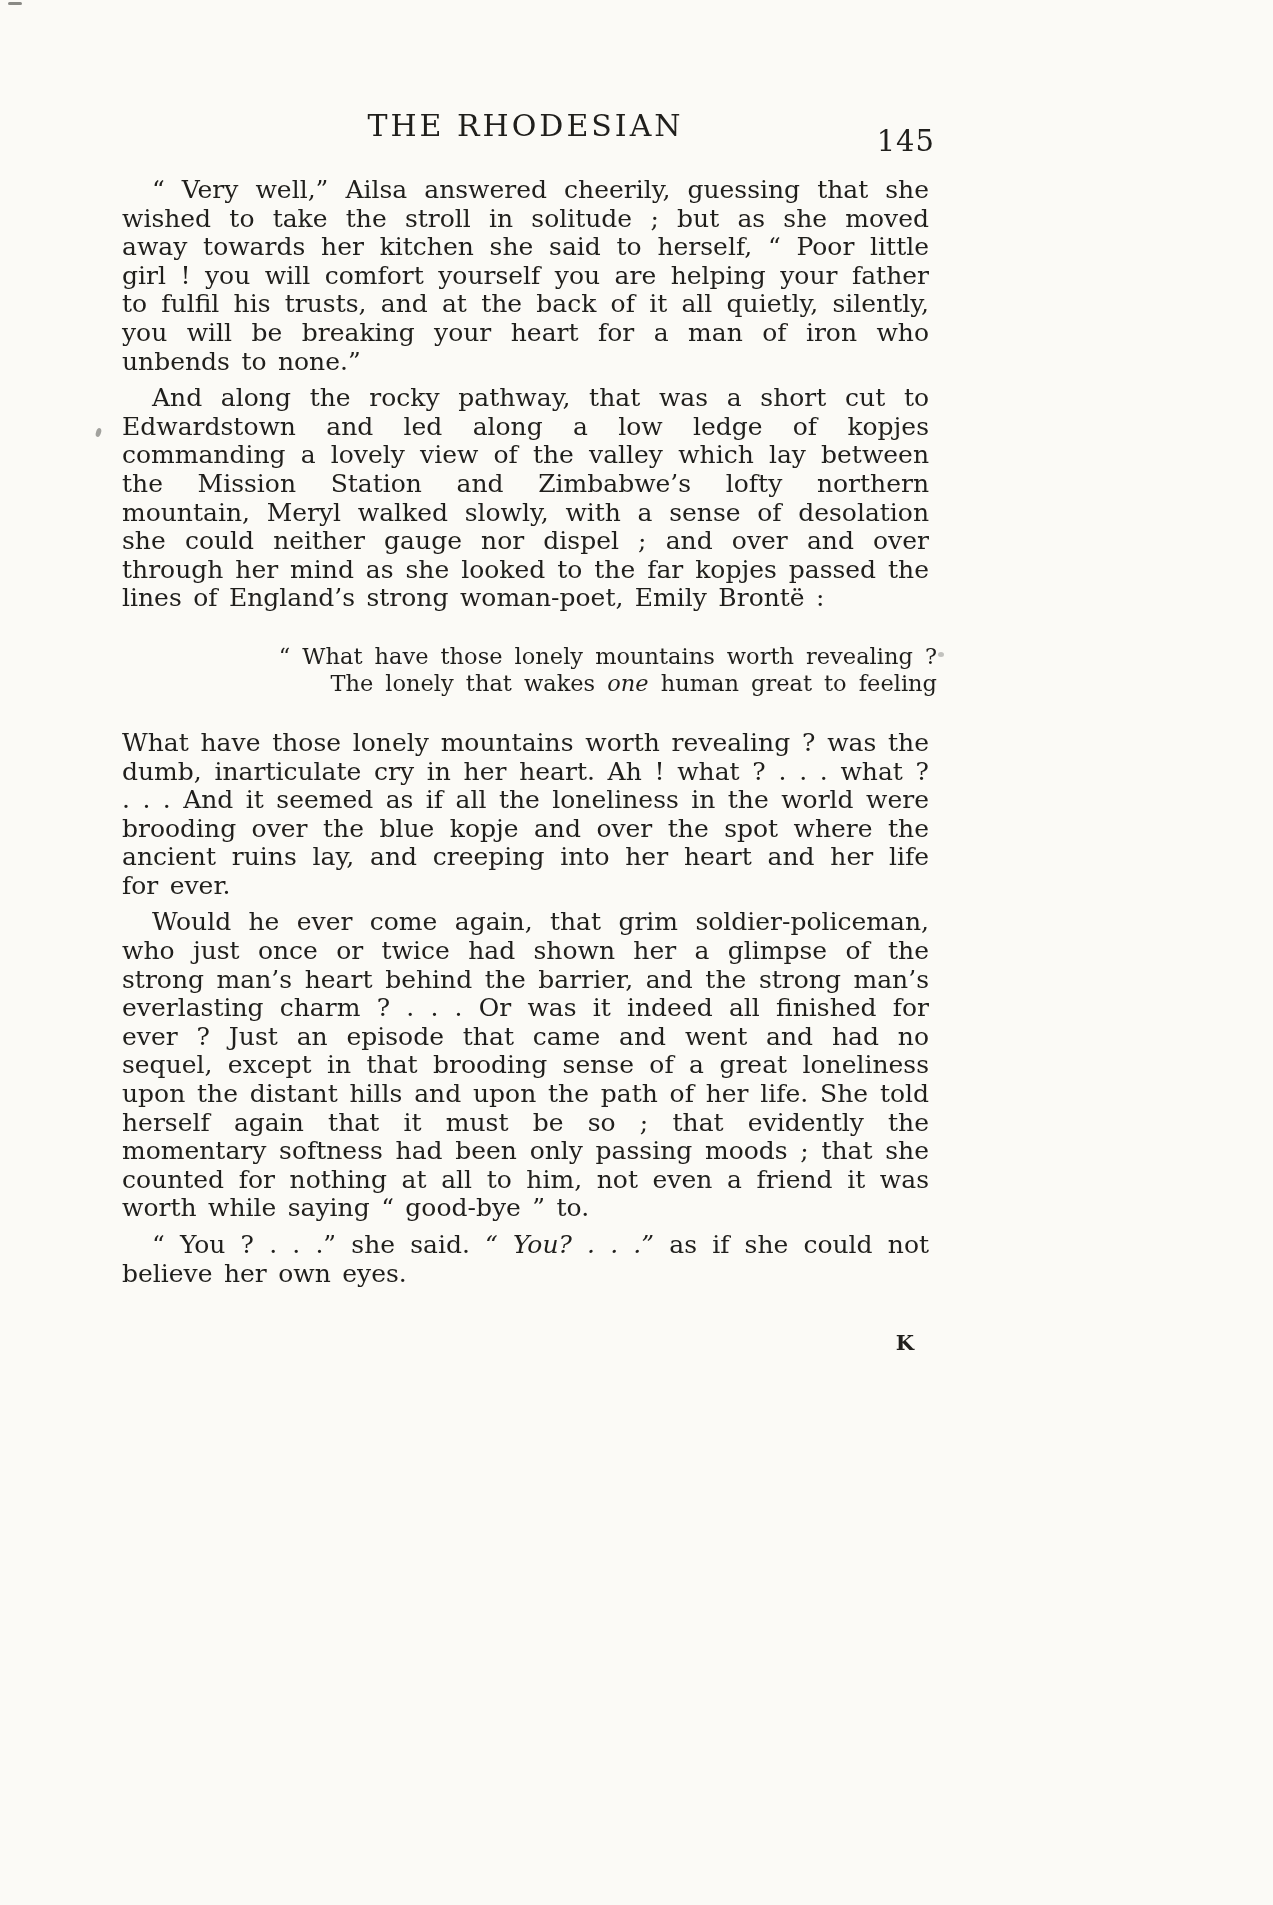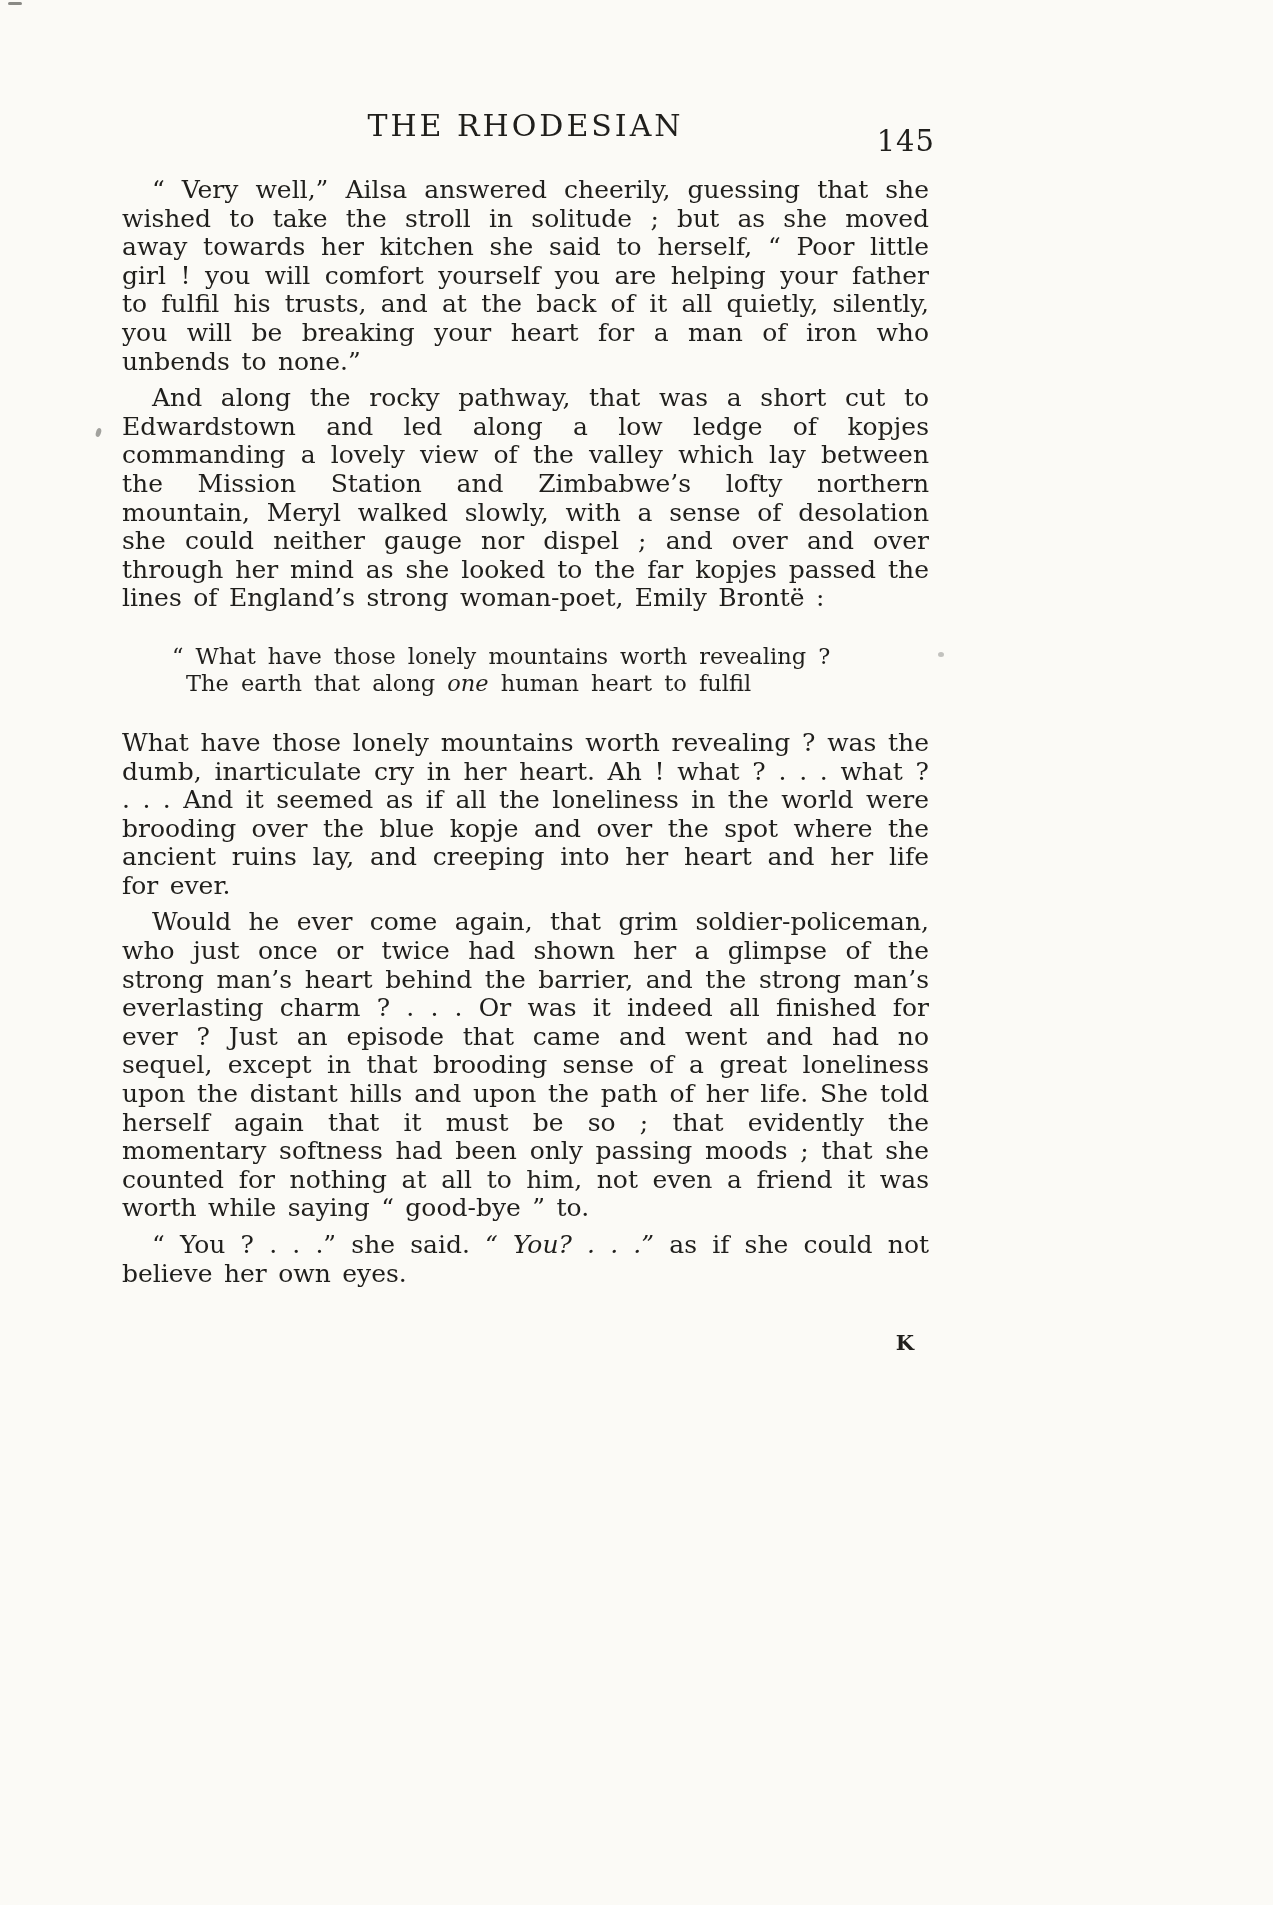--- a/index.html
+++ b/index.html
@@ -47,20 +47,21 @@
     text-indent: 30px;
   }
   .poem {
     margin: 30px 0 32px 58px;
     font-size: 22.5px;
     line-height: 27px;
     word-spacing: 0.22em;
   }
   .poem-line {
     padding-left: 14px;
+    text-align: right;
   }
   .poem-line.first {
     padding-left: 0;
   }
   em { font-style: italic; }
   .signature-row {
     margin-top: 42px;
     text-align: right;
     padding-right: 22px;
     font-size: 21px;
@@ -92,21 +93,21 @@
   </div>
 
   <div class="body-text">
 
     <p class="indented">“ Very well,” Ailsa answered cheerily, guessing that she wished to take the stroll in solitude ; but as she moved away towards her kitchen she said to herself, “ Poor little girl ! you will comfort yourself you are helping your father to fulfil his trusts, and at the back of it all quietly, silently, you will be breaking your heart for a man of iron who unbends to none.”</p>
 
     <p class="indented">And along the rocky pathway, that was a short cut to Edwardstown and led along a low ledge of kopjes commanding a lovely view of the valley which lay between the Mission Station and Zimbabwe’s lofty northern mountain, Meryl walked slowly, with a sense of desolation she could neither gauge nor dispel ; and over and over through her mind as she looked to the far kopjes passed the lines of England’s strong woman-poet, Emily Brontë :</p>
 
     <div class="poem">
       <div class="poem-line first">“ What have those lonely mountains worth revealing ?</div>
-      <div class="poem-line"><span>The earth that along </span><em>one</em><span> human heart to fulfil</span></div>
+      <div class="poem-line"><span>The lonely that wakes </span><em>one</em><span> human great to feeling</span></div>
     </div>
 
     <p>What have those lonely mountains worth revealing ? was the dumb, inarticulate cry in her heart.  Ah ! what ? . . . what ? . . . And it seemed as if all the loneliness in the world were brooding over the blue kopje and over the spot where the ancient ruins lay, and creeping into her heart and her life for ever.</p>
 
     <p class="indented">Would he ever come again, that grim soldier-policeman, who just once or twice had shown her a glimpse of the strong man’s heart behind the barrier, and the strong man’s everlasting charm ? . . . Or was it indeed all finished for ever ?  Just an episode that came and went and had no sequel, except in that brooding sense of a great loneliness upon the distant hills and upon the path of her life.  She told herself again that it must be so ; that evidently the momentary softness had been only passing moods ; that she counted for nothing at all to him, not even a friend it was worth while saying “ good-bye ” to.</p>
 
 
     <p class="indented"><span>“ You ? . . .” she said.  </span><em>“ You? . . .”</em><span> as if she could not believe her own eyes.</span></p>
 
     <div class="signature-row">K</div>

